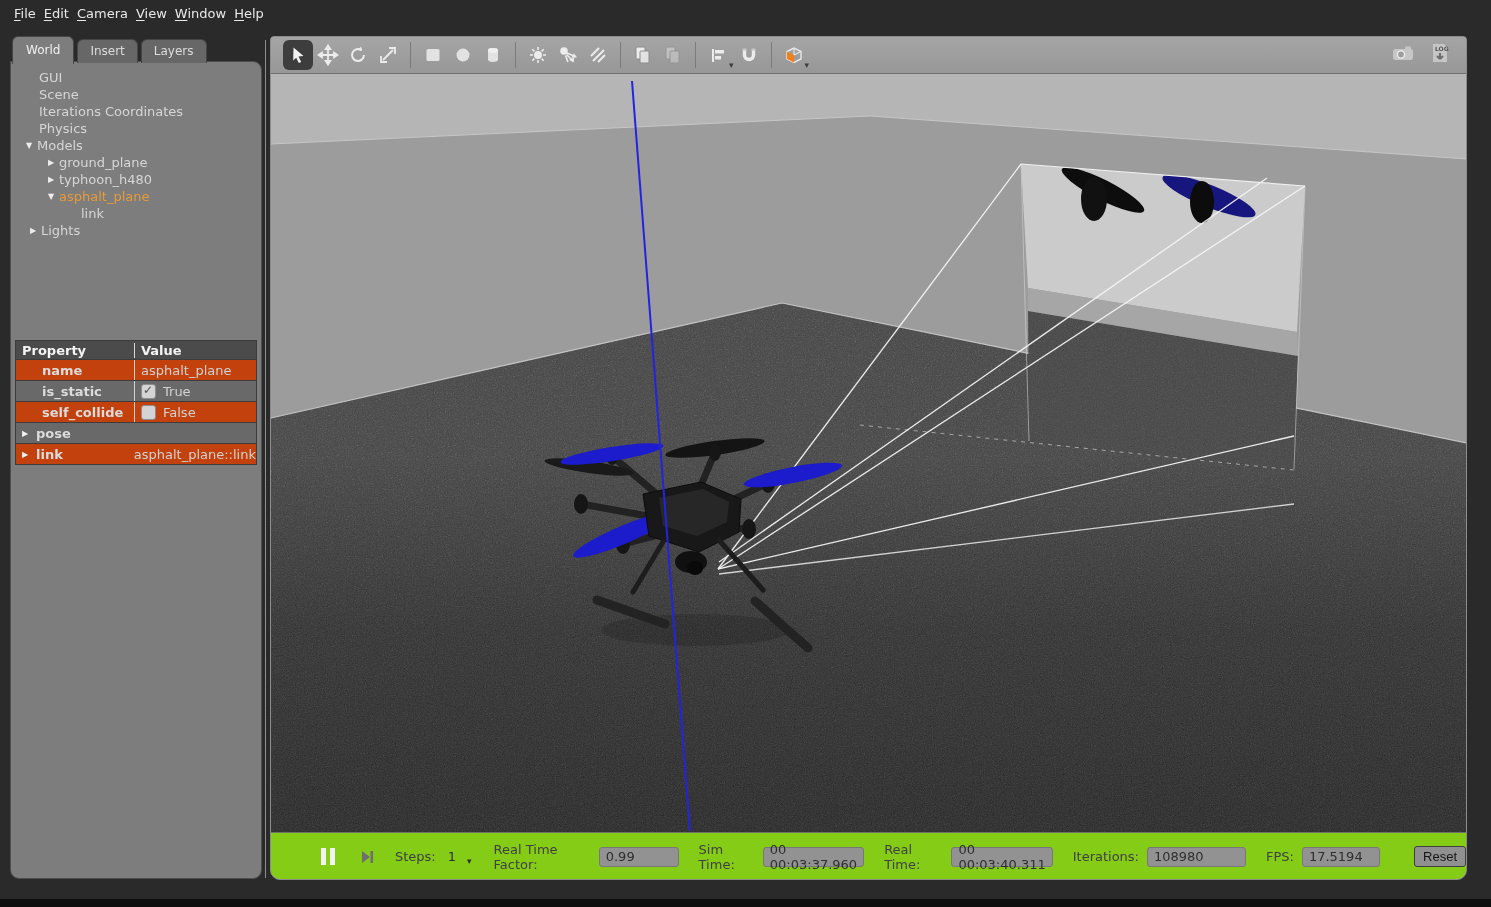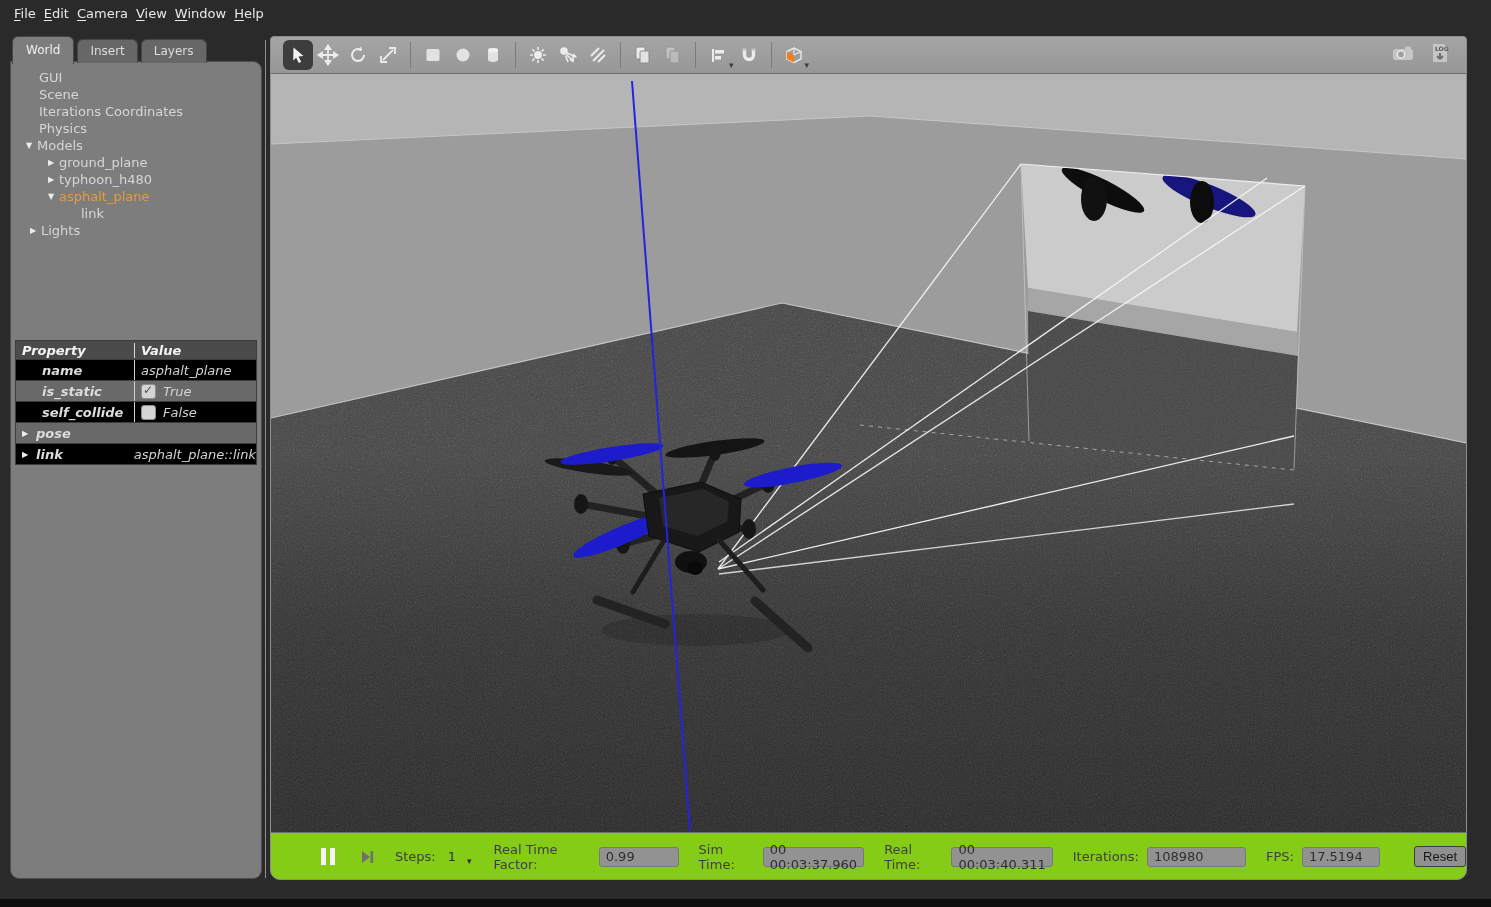--- a/index.html
+++ b/index.html
@@ -20,26 +20,26 @@
 
   .panel{position:absolute;left:10px;top:61px;width:252px;height:818px;background:#7d7d7d;
          border:1px solid #4e4e4e;border-radius:0 9px 9px 9px;box-sizing:border-box;overflow:hidden;}
 
   .tree{padding-top:7px;}
   .trow{height:17px;display:flex;align-items:center;font-size:13px;color:#d6d6d6;line-height:17px;}
   .trow .arr{width:16px;font-size:8px;color:#ececec;text-align:center;flex:none;}
   .p28{padding-left:28px}.p10{padding-left:10px}.p32{padding-left:32px}.p70{padding-left:70px}.p14{padding-left:14px}
   .sel{color:#e79a3a;}
 
-  .ptable{position:absolute;left:4px;top:278px;width:240px;border:1px solid #3c3c3c;font-size:13px;font-style:italic;}
+  .ptable{position:absolute;left:4px;top:278px;width:240px;border:1px solid #3c3c3c;font-size:13px;}
   .phead{display:flex;background:#4b4b4b;color:#f4f4f4;font-weight:bold;height:18px;align-items:center;}
   .phead .c1{width:119px;padding-left:6px;box-sizing:border-box;border-right:1px solid #d8d8d8;}
   .phead .c2{padding-left:6px;}
   .prow{display:flex;height:20px;align-items:center;border-top:1px solid #3c3c3c;color:#dcdcdc;}
-  .prow.lt{background:#000000;}.prow.dk{background:#696969;}
+  .prow.lt{background:#c2410c;}.prow.dk{background:#696969;}
   .prow .c1{width:119px;box-sizing:border-box;font-weight:bold;padding-left:26px;border-right:1px solid #cfcfcf;height:100%;display:flex;align-items:center;}
   .prow.grp .c1{border-right:none;padding-left:6px;}
   .prow .c2{padding-left:6px;color:#d2d2d2;display:flex;align-items:center;gap:7px;}
   .prow .garr{font-size:8px;color:#f0f0f0;width:14px;}
   .cb{width:13px;height:13px;background:#d4d4d4;border:1px solid #8e8e8e;border-radius:3px;display:inline-block;
       position:relative;flex:none;}
   .cb.on::after{content:"✓";position:absolute;left:1px;top:-2px;font-size:12px;font-weight:bold;color:#4e4e4e;}
 
   
   .splitter{position:absolute;left:265px;top:40px;width:1px;height:838px;background:#8f8f8f;}

